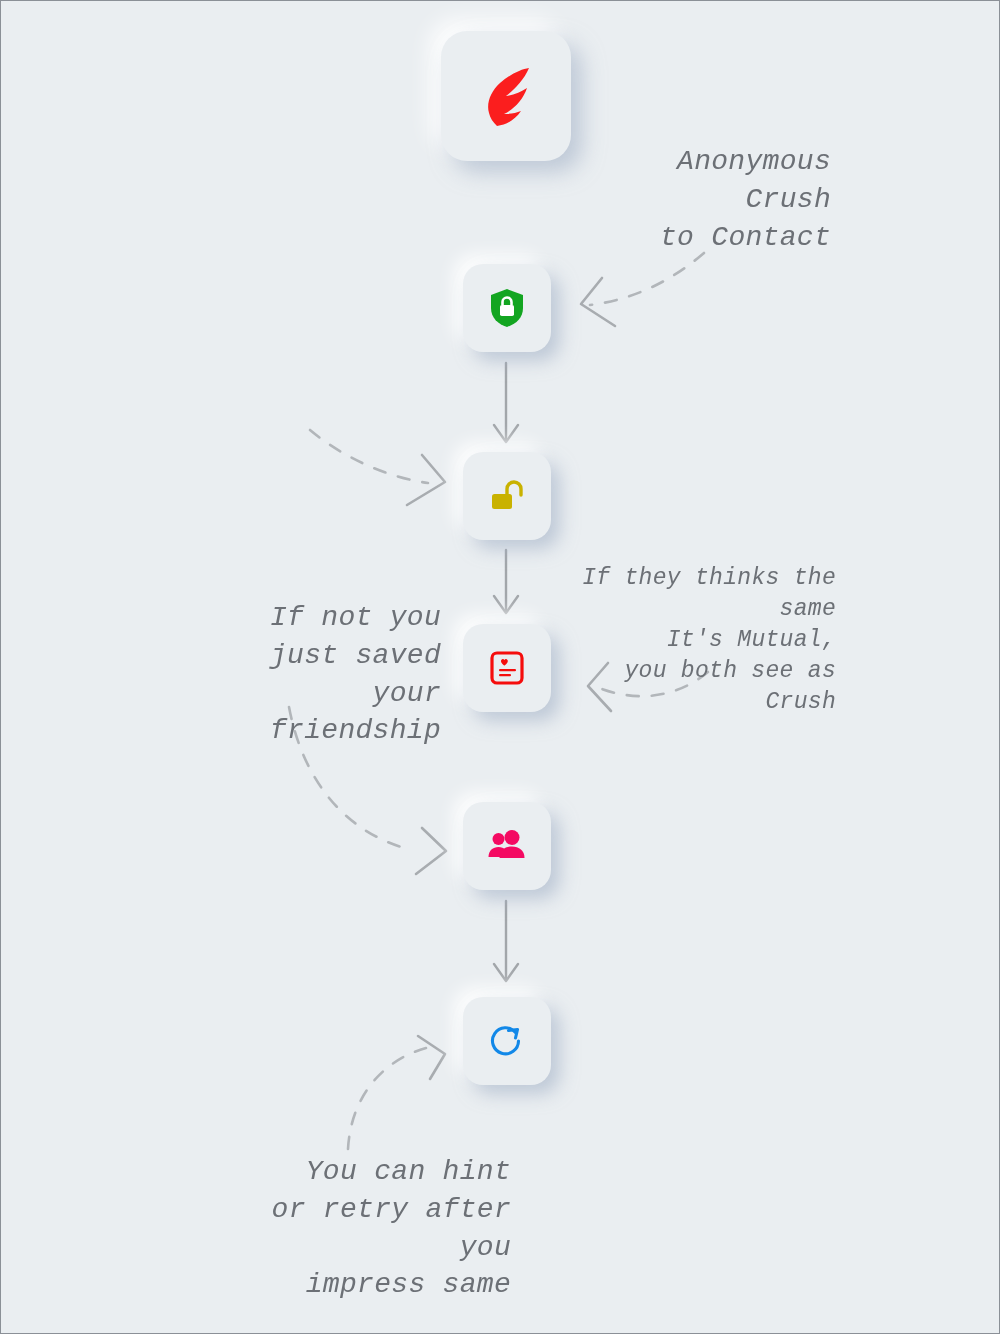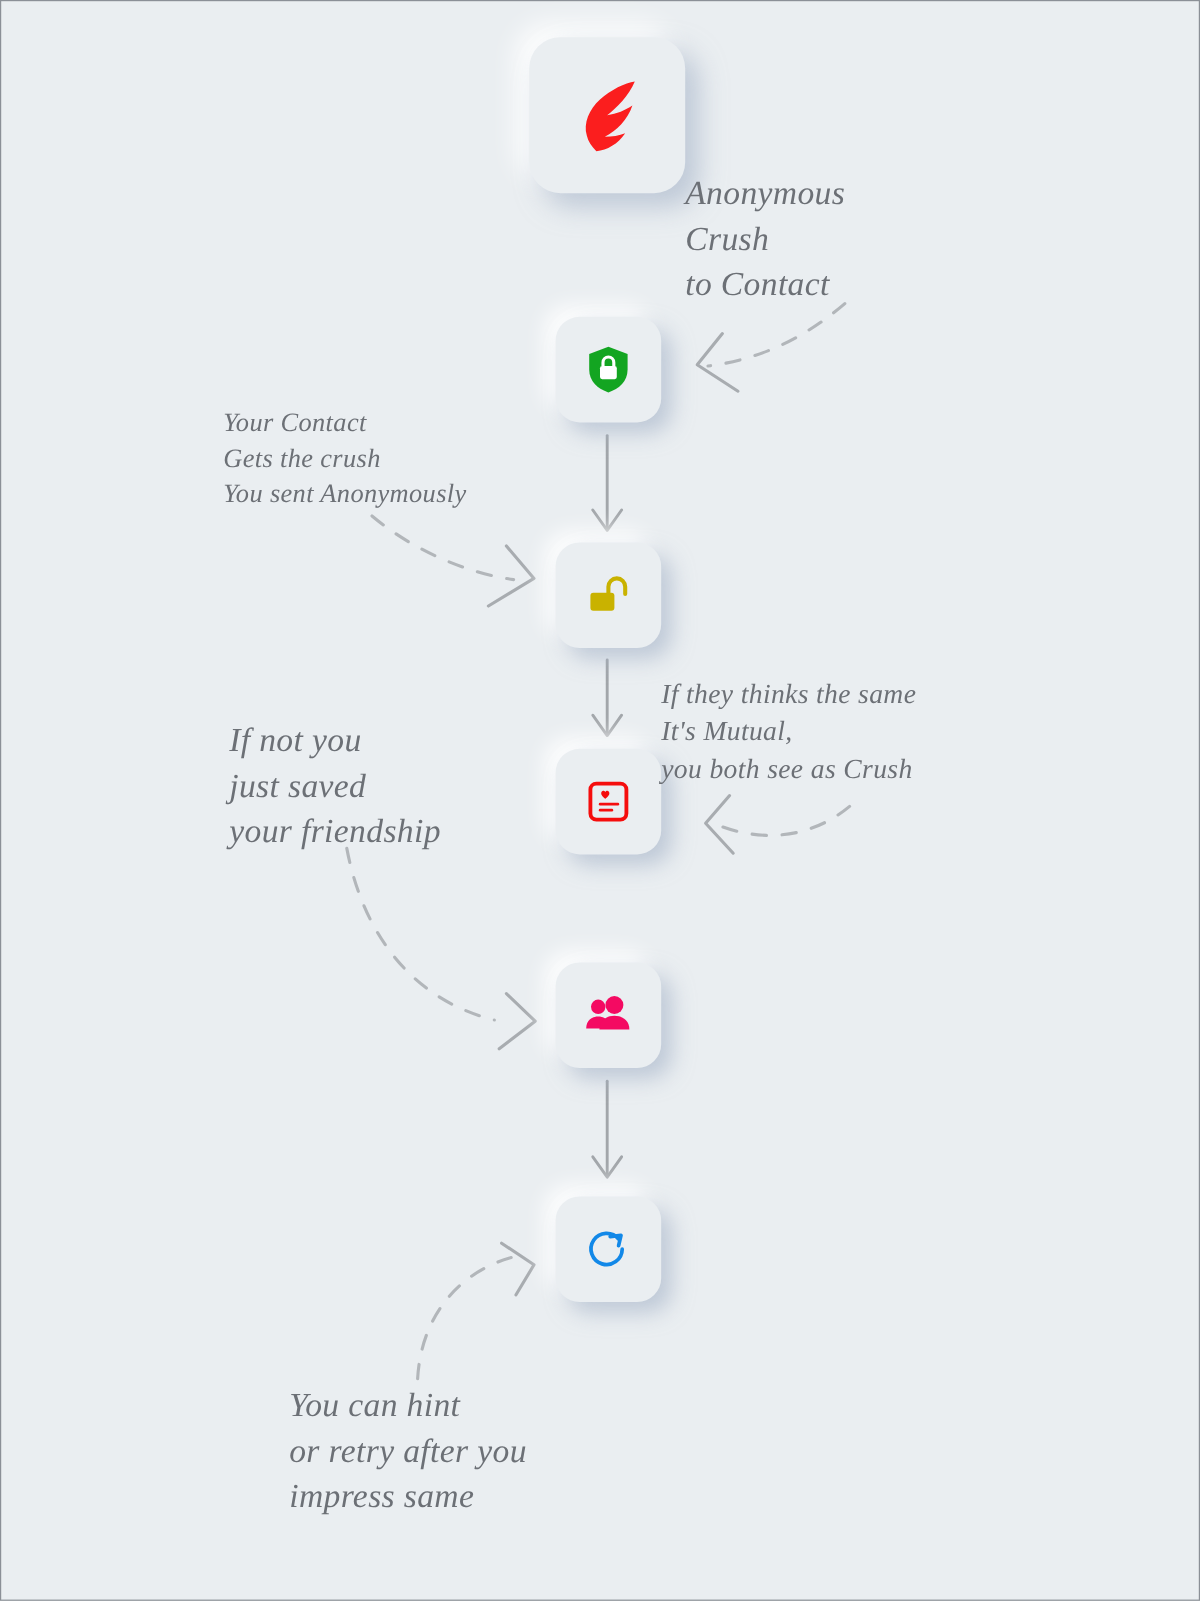--- a/index.html
+++ b/index.html
@@ -40,27 +40,27 @@
     border-radius: 26px;
     box-shadow:
        11px 11px 22px rgba(163,177,198,0.62),
       -11px -11px 22px rgba(255,255,255,0.95);
   }
   .card svg { display: block; }
 
   
   .note {
     position: absolute;
-    font-family: Liberation Serif, serif;
+    font-family: Liberation Mono, monospace;
     font-style: italic;
     color: #6c7076;
     letter-spacing: 0.3px;
     line-height: 1.35;
     white-space: pre-line;
-    text-align: left;
+    text-align: right;
     font-weight: 400;
   }
 
   
   #connectors {
     position: absolute;
     left: 0;
     top: 0;
     width: 1000px;
     height: 1334px;
@@ -196,23 +196,20 @@
         <path d="M27.5 10.5 A13 13 0 1 0 30.5 19" fill="none" stroke="#1288e8" stroke-width="3.1" stroke-linecap="round"></path>
         <path d="M20.5 8.5 L29.5 7.5 L27.5 16" fill="none" stroke="#1288e8" stroke-width="3.1" stroke-linecap="round" stroke-linejoin="round"></path>
       </svg>
     </span>
   </div>
 
   <div class="note" style="left:570px; top:142px; width:260px; font-size:28px;">Anonymous
 Crush
 to Contact</div>
 
-  <div class="note" style="left:185px; top:336px; width:270px; font-size:22px;">Your Contact
-Gets the crush
-You sent Anonymously</div>
 
   <div class="note" style="left:550px; top:562px; width:285px; font-size:23px;">If they thinks the same
 It's Mutual,
 you both see as Crush</div>
 
   <div class="note" style="left:190px; top:598px; width:250px; font-size:28px;">If not you
 just saved
 your friendship</div>
 
   <div class="note" style="left:240px; top:1152px; width:270px; font-size:28px;">You can hint

